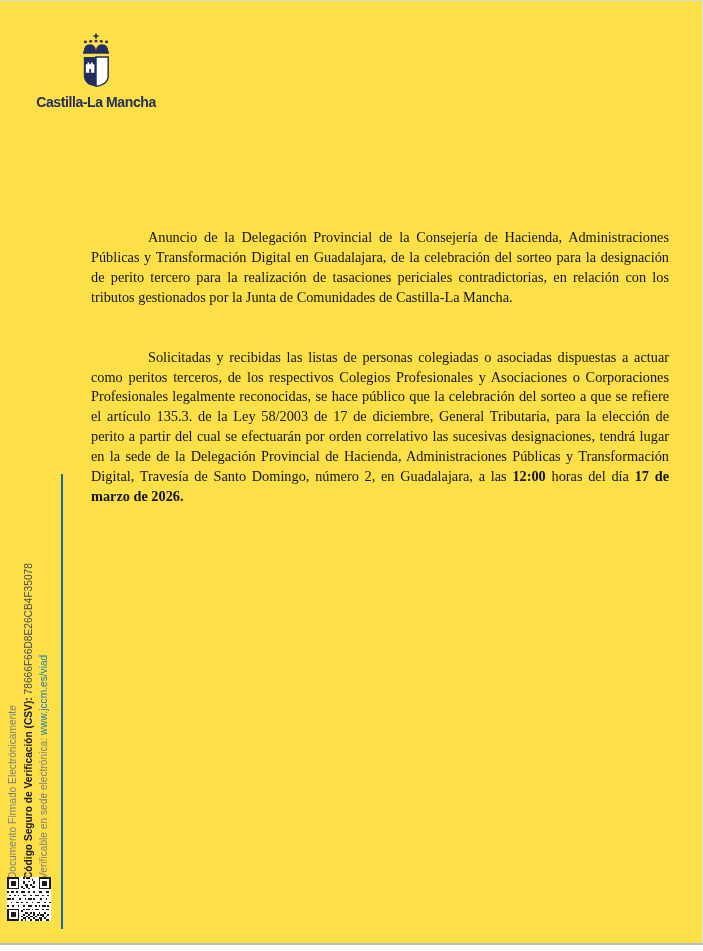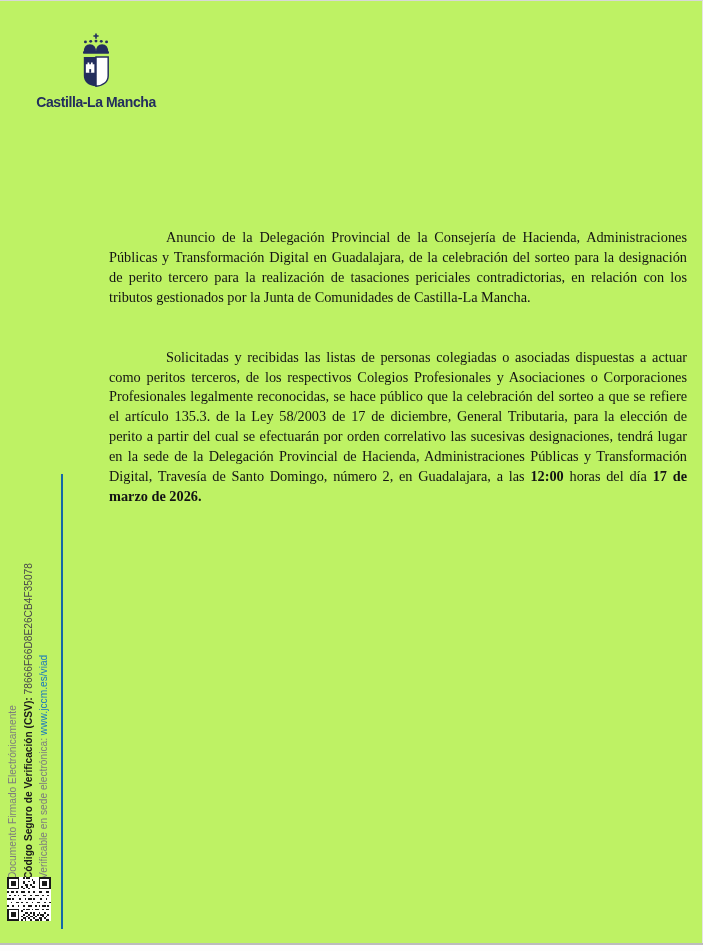--- a/index.html
+++ b/index.html
@@ -12,21 +12,21 @@
     background: #fdfdfd;
     position: relative;
     overflow: hidden;
     font-family: "Liberation Sans", sans-serif;
   }
   .page {
     position: absolute;
     left: 0; top: 0;
     width: 702px;
     height: 943px;
-    background: #bef264;
+    background: #fde047;
     border-top: 1px solid #d8d8d8;
     border-right: 1px solid #e4e4e4;
   }
   
   .logo-block {
     position: absolute;
     left: 30px;
     top: 31px;
     width: 132px;
     text-align: center;
@@ -39,21 +39,21 @@
     margin-top: 4px;
     font-size: 14px;
     font-weight: bold;
     letter-spacing: -0.4px;
     color: #232e5d;
     white-space: nowrap;
   }
   
   .doc-body {
     position: absolute;
-    left: 109px;
+    left: 91px;
     top: 227px;
     width: 578px;
     font-family: "Liberation Serif", serif;
     font-size: 14.3px;
     line-height: 19.9px;
     color: #131313;
     text-align: justify;
   }
   .doc-body p {
     margin: 0;

